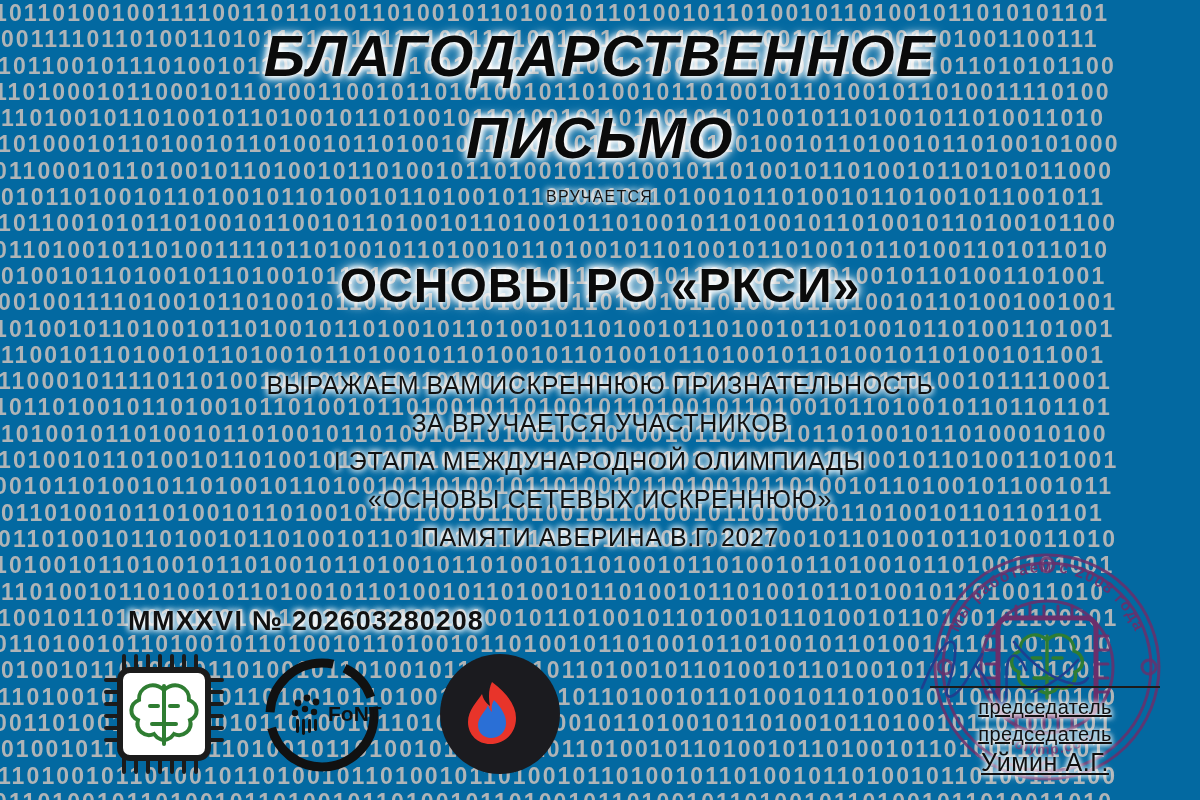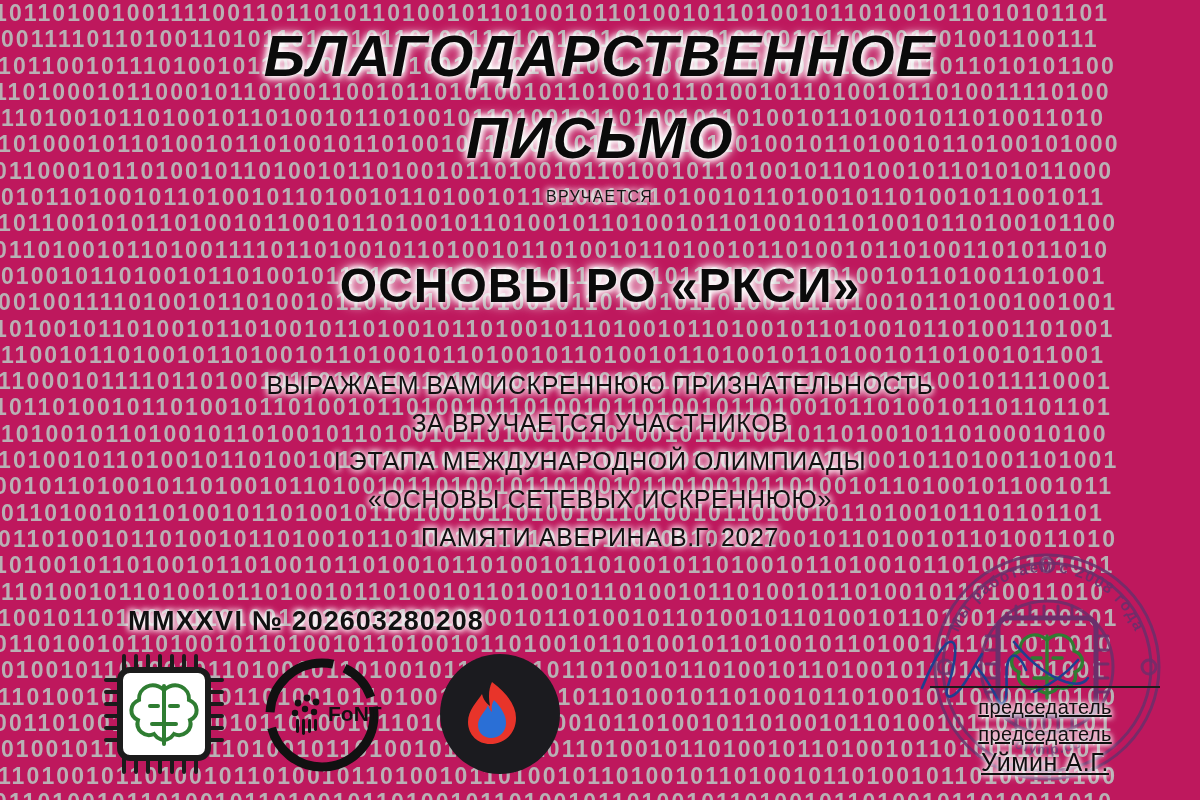--- a/index.html
+++ b/index.html
@@ -8,21 +8,21 @@
     background: #ffffff;
   }
   body {
     font-family: "Liberation Sans", sans-serif;
   }
   #certificate {
     position: relative;
     width: 1200px;
     height: 800px;
     overflow: hidden;
-    background: #be185d;
+    background: #0369a1;
     color: #111111;
   }
 
   
   #binary-bg {
     position: absolute;
     inset: 0;
     z-index: 0;
     overflow: hidden;
     user-select: none;

